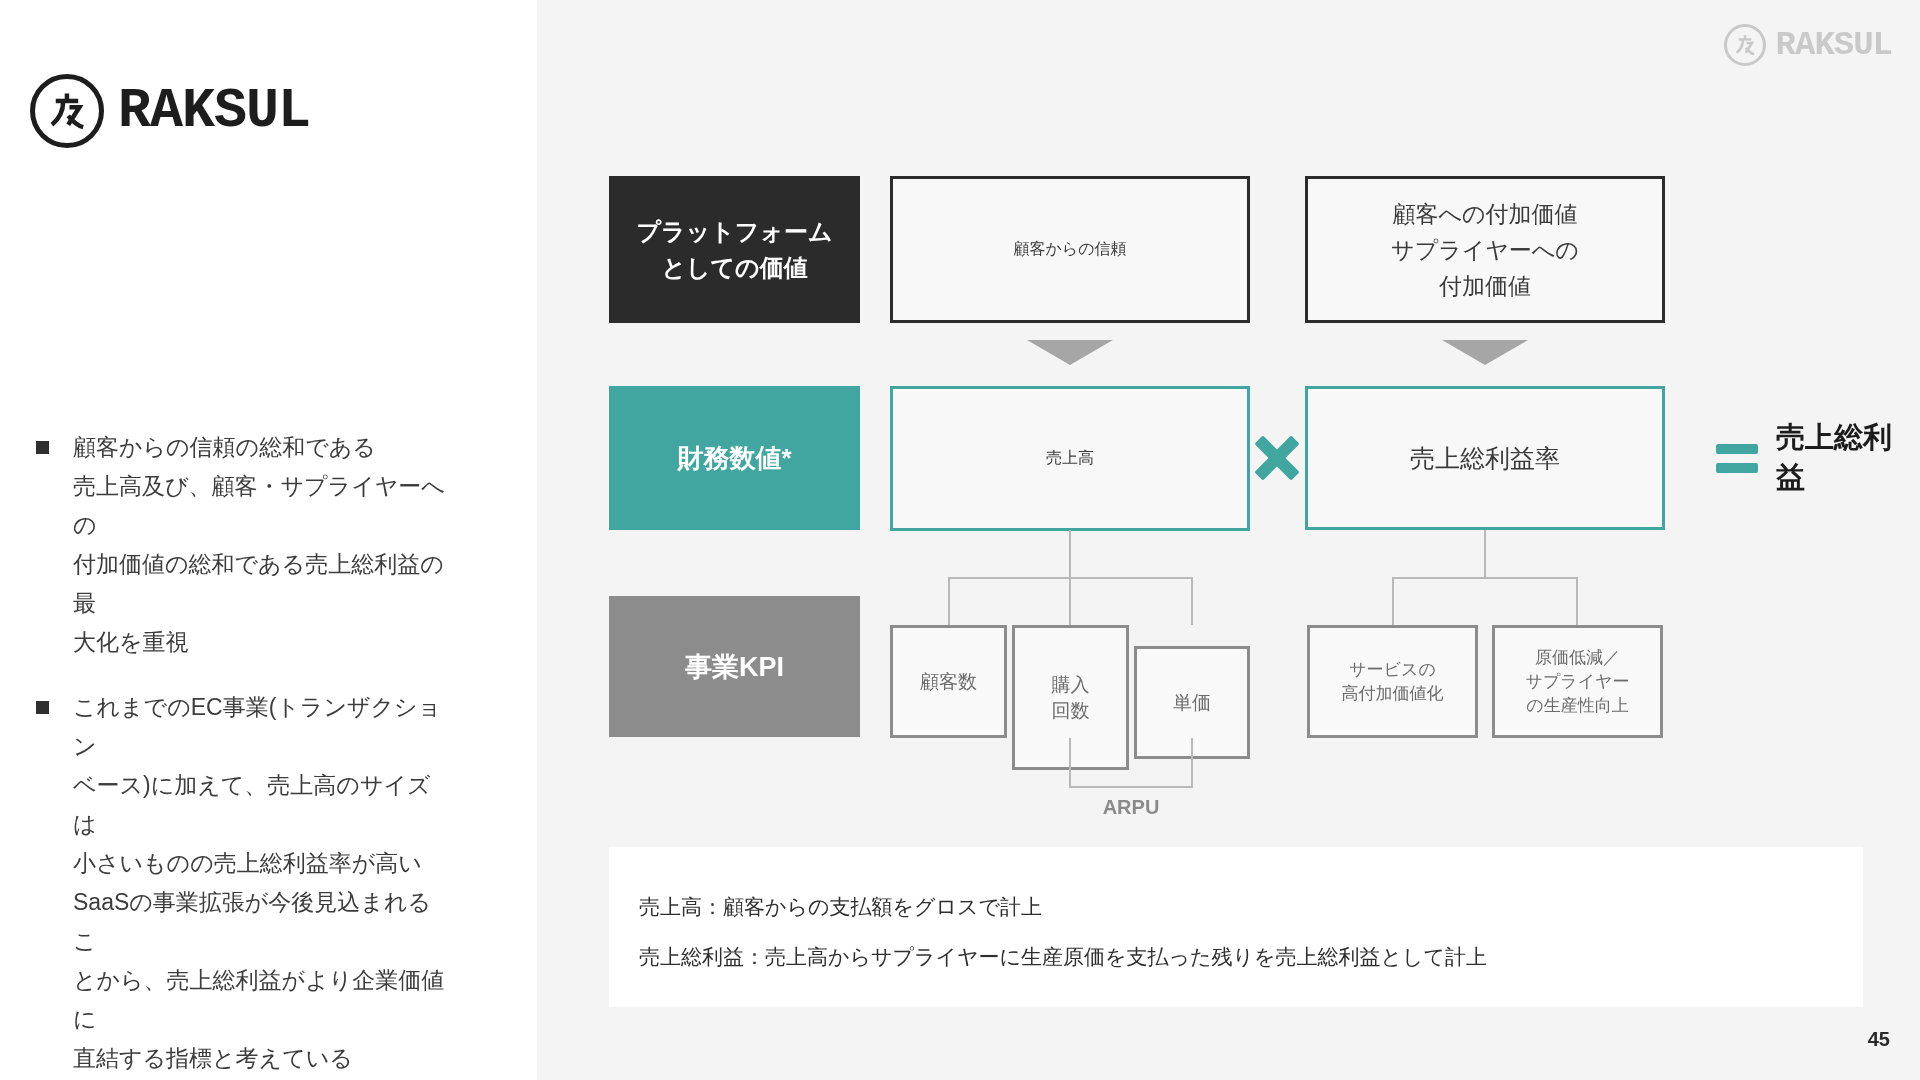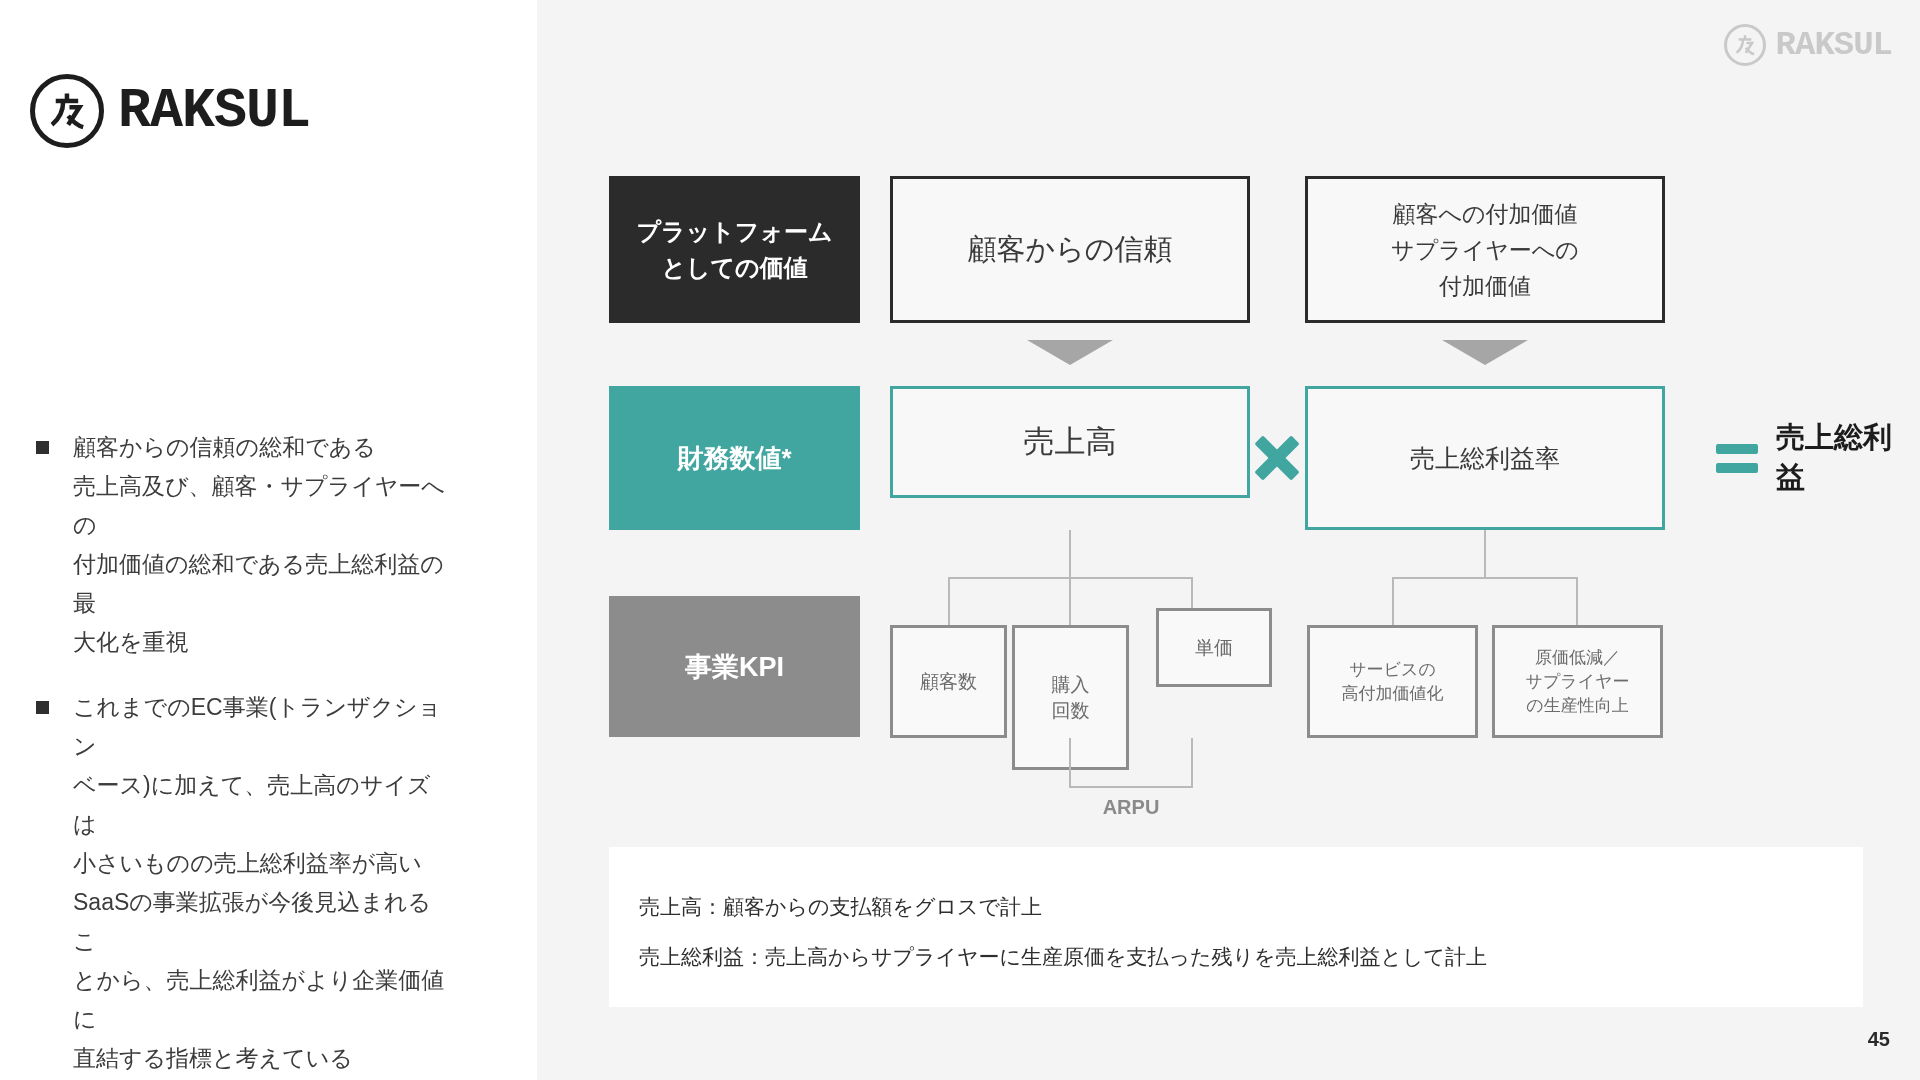--- a/index.html
+++ b/index.html
@@ -107,30 +107,30 @@
 ベース)に加えて、売上高のサイズは
 小さいものの売上総利益率が高い
 SaaSの事業拡張が今後見込まれるこ
 とから、売上総利益がより企業価値に
 直結する指標と考えている</span>
     </div>
   </div>
 
   <div class="box label-box dark-bg pre" style="left:609px;top:176px;width:251px;height:147px;font-size:24px;line-height:36px;">プラットフォーム
 としての価値</div>
-  <div class="box dark-border" style="left:890px;top:176px;width:360px;height:147px;font-size:29px;text-align:right;">顧客からの信頼</div>
+  <div class="box dark-border" style="left:890px;top:176px;width:360px;height:147px;font-size:16px;text-align:right;">顧客からの信頼</div>
   <div class="box dark-border pre" style="left:1305px;top:176px;width:360px;height:147px;font-size:23px;line-height:36px;">顧客への付加価値
 サプライヤーへの
 付加価値</div>
 
   <div class="tri" style="left:1027px;top:340px;"></div>
   <div class="tri" style="left:1442px;top:340px;"></div>
 
   <div class="box label-box teal-bg" style="left:609px;top:386px;width:251px;height:144px;font-size:26px;">財務数値*</div>
-  <div class="box teal-border" style="left:890px;top:386px;width:360px;height:112px;font-size:31px;">売上高</div>
+  <div class="box teal-border" style="left:890px;top:386px;width:360px;height:145px;font-size:16px;">売上高</div>
   <div class="x-op" style="left:1256px;top:437px;">
     <span class="b1"></span>
       <span class="b2"></span>
   </div>
   <div class="box teal-border" style="left:1305px;top:386px;width:360px;height:144px;font-size:25px;">売上総利益率</div>
   <div class="eq-op" style="left:1716px;top:444px;">
     <span></span>
       <span></span>
   </div>
   <div class="result" style="left:1776px;top:386px;height:144px;">売上総利益</div>
@@ -142,21 +142,21 @@
 
   <div class="line" style="left:1484px;top:530px;width:2px;height:49px;"></div>
   <div class="line" style="left:1392px;top:577px;width:186px;height:2px;"></div>
   <div class="line" style="left:1392px;top:577px;width:2px;height:48px;"></div>
   <div class="line" style="left:1576px;top:577px;width:2px;height:48px;"></div>
 
   <div class="box label-box gray-bg" style="left:609px;top:596px;width:251px;height:141px;font-size:27px;">事業KPI</div>
   <div class="box gray-border pre" style="left:890px;top:625px;width:117px;height:113px;font-size:19px;line-height:26px;font-weight:500;">顧客数</div>
   <div class="box gray-border pre" style="left:1012px;top:625px;width:117px;height:145px;font-size:19px;line-height:26px;font-weight:500;">購入
 回数</div>
-  <div class="box gray-border pre" style="left:1134px;top:608px;width:116px;height:79px;font-size:19px;line-height:26px;font-weight:500;margin-left:22px;">単価</div>
+  <div class="box gray-border pre" style="left:1134px;top:646px;width:116px;height:113px;font-size:19px;line-height:26px;font-weight:500;">単価</div>
   <div class="box gray-border pre" style="left:1307px;top:625px;width:171px;height:113px;font-size:17px;line-height:24px;font-weight:500;">サービスの
 高付加価値化</div>
   <div class="box gray-border pre" style="left:1492px;top:625px;width:171px;height:113px;font-size:17px;line-height:24px;font-weight:500;">原価低減／
 サプライヤー
 の生産性向上</div>
 
   <div class="line" style="left:1069px;top:738px;width:2px;height:48px;"></div>
   <div class="line" style="left:1191px;top:738px;width:2px;height:48px;"></div>
   <div class="line" style="left:1069px;top:786px;width:124px;height:2px;"></div>
   <div class="arpu" style="left:1069px;top:796px;width:124px;">ARPU</div>

